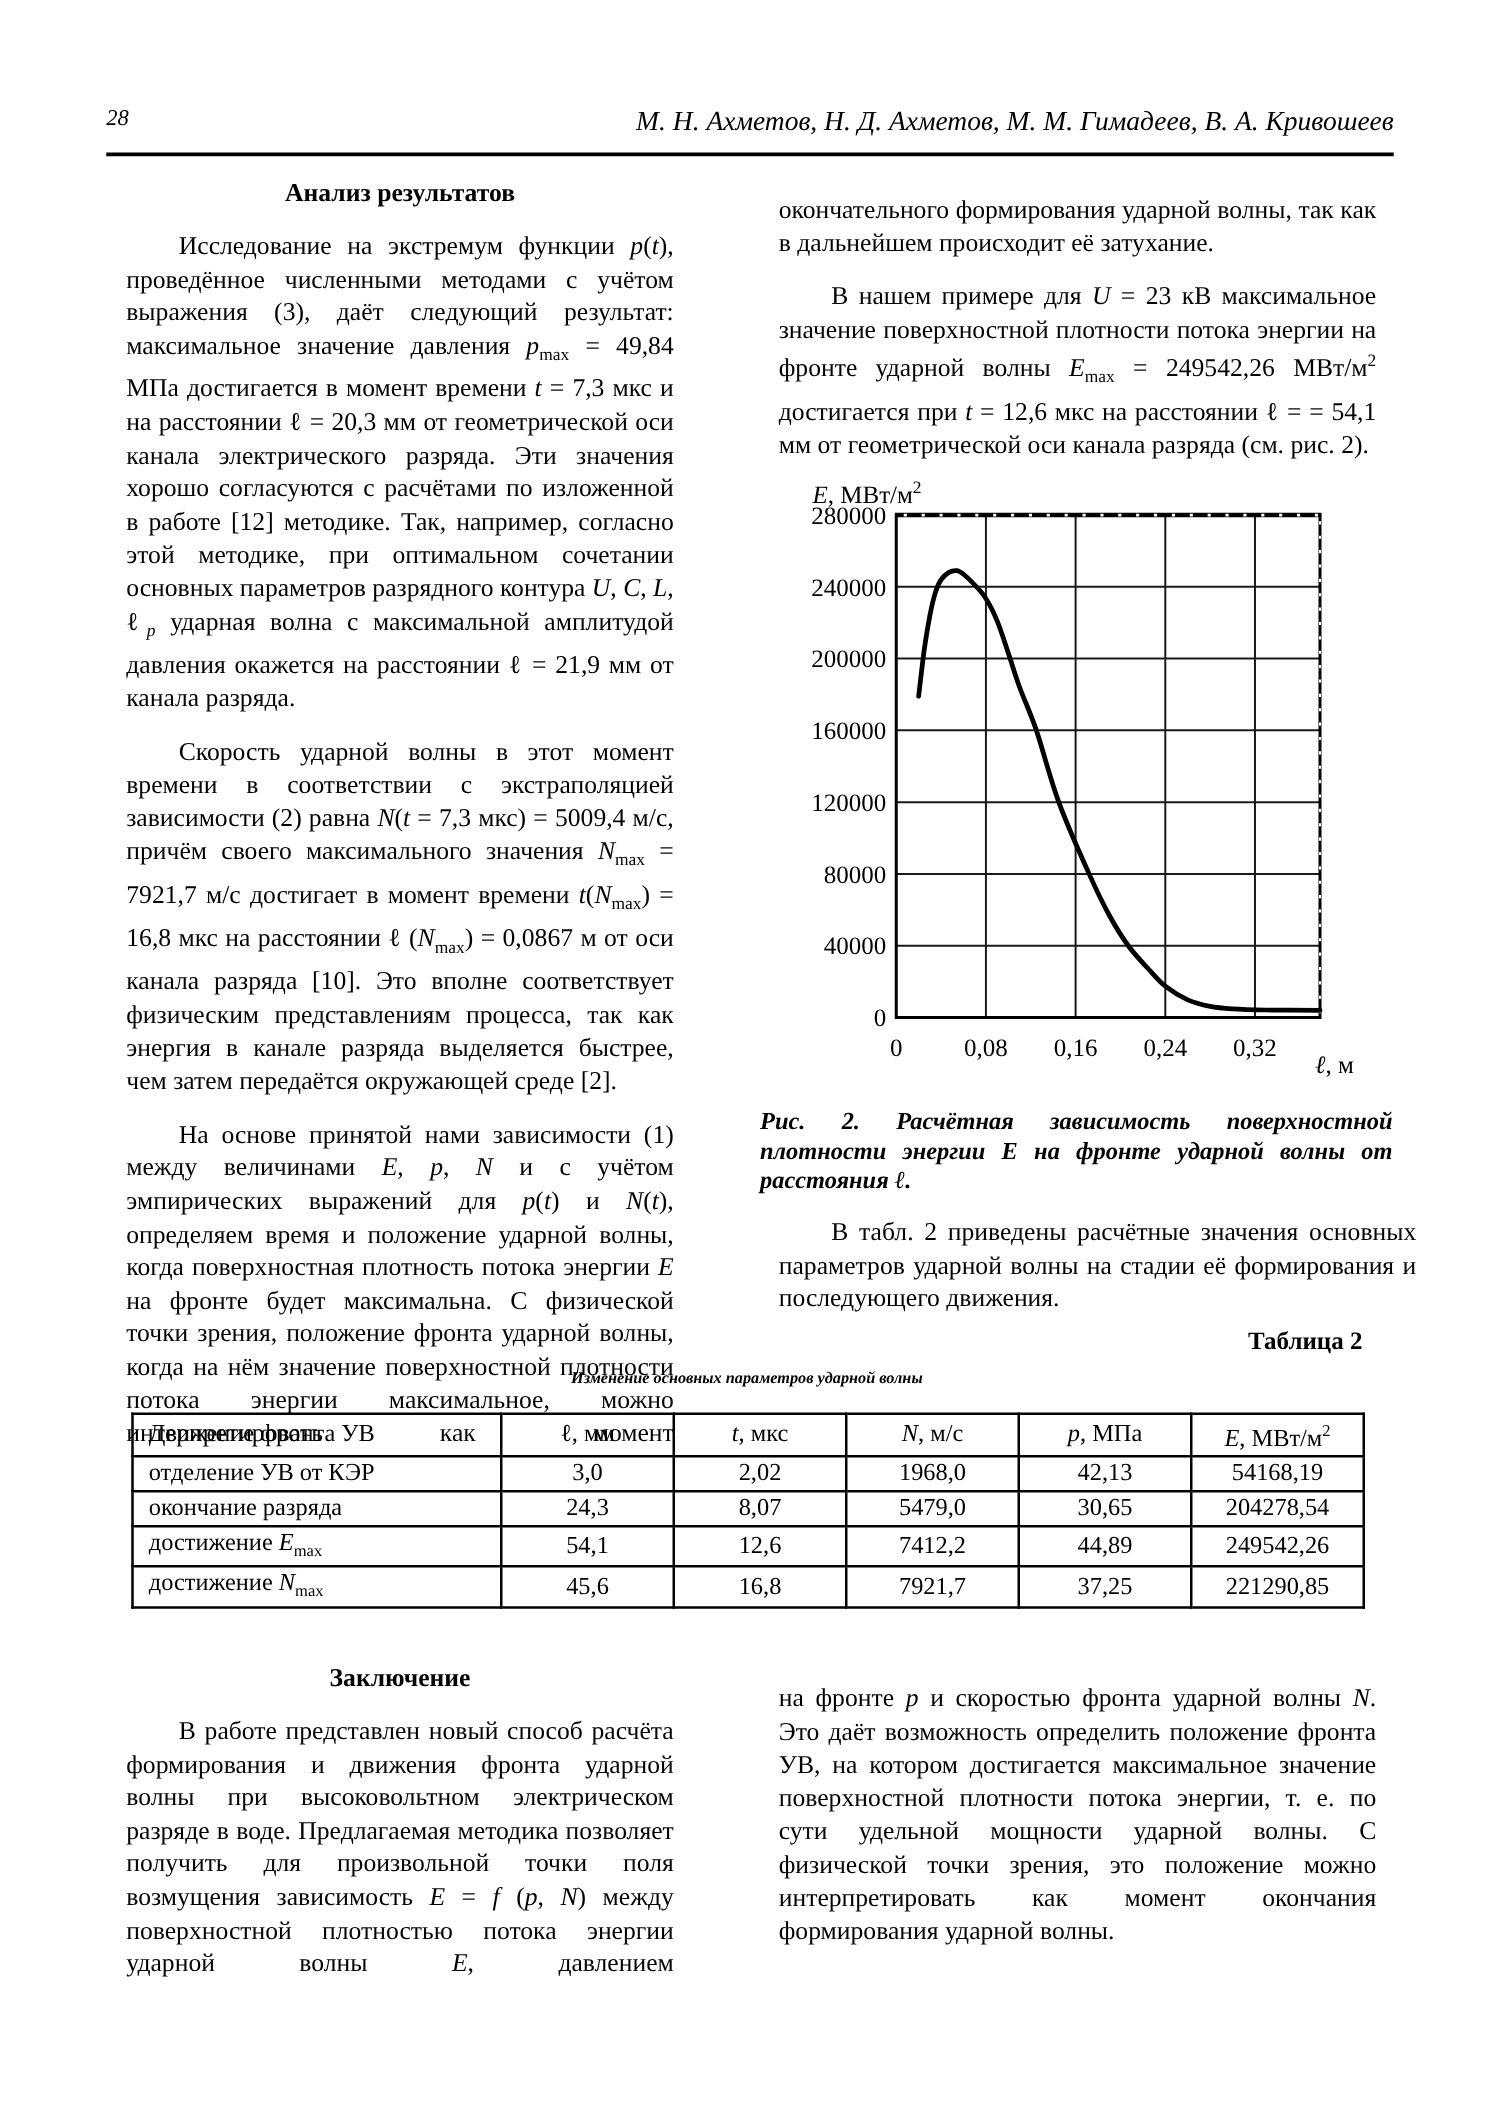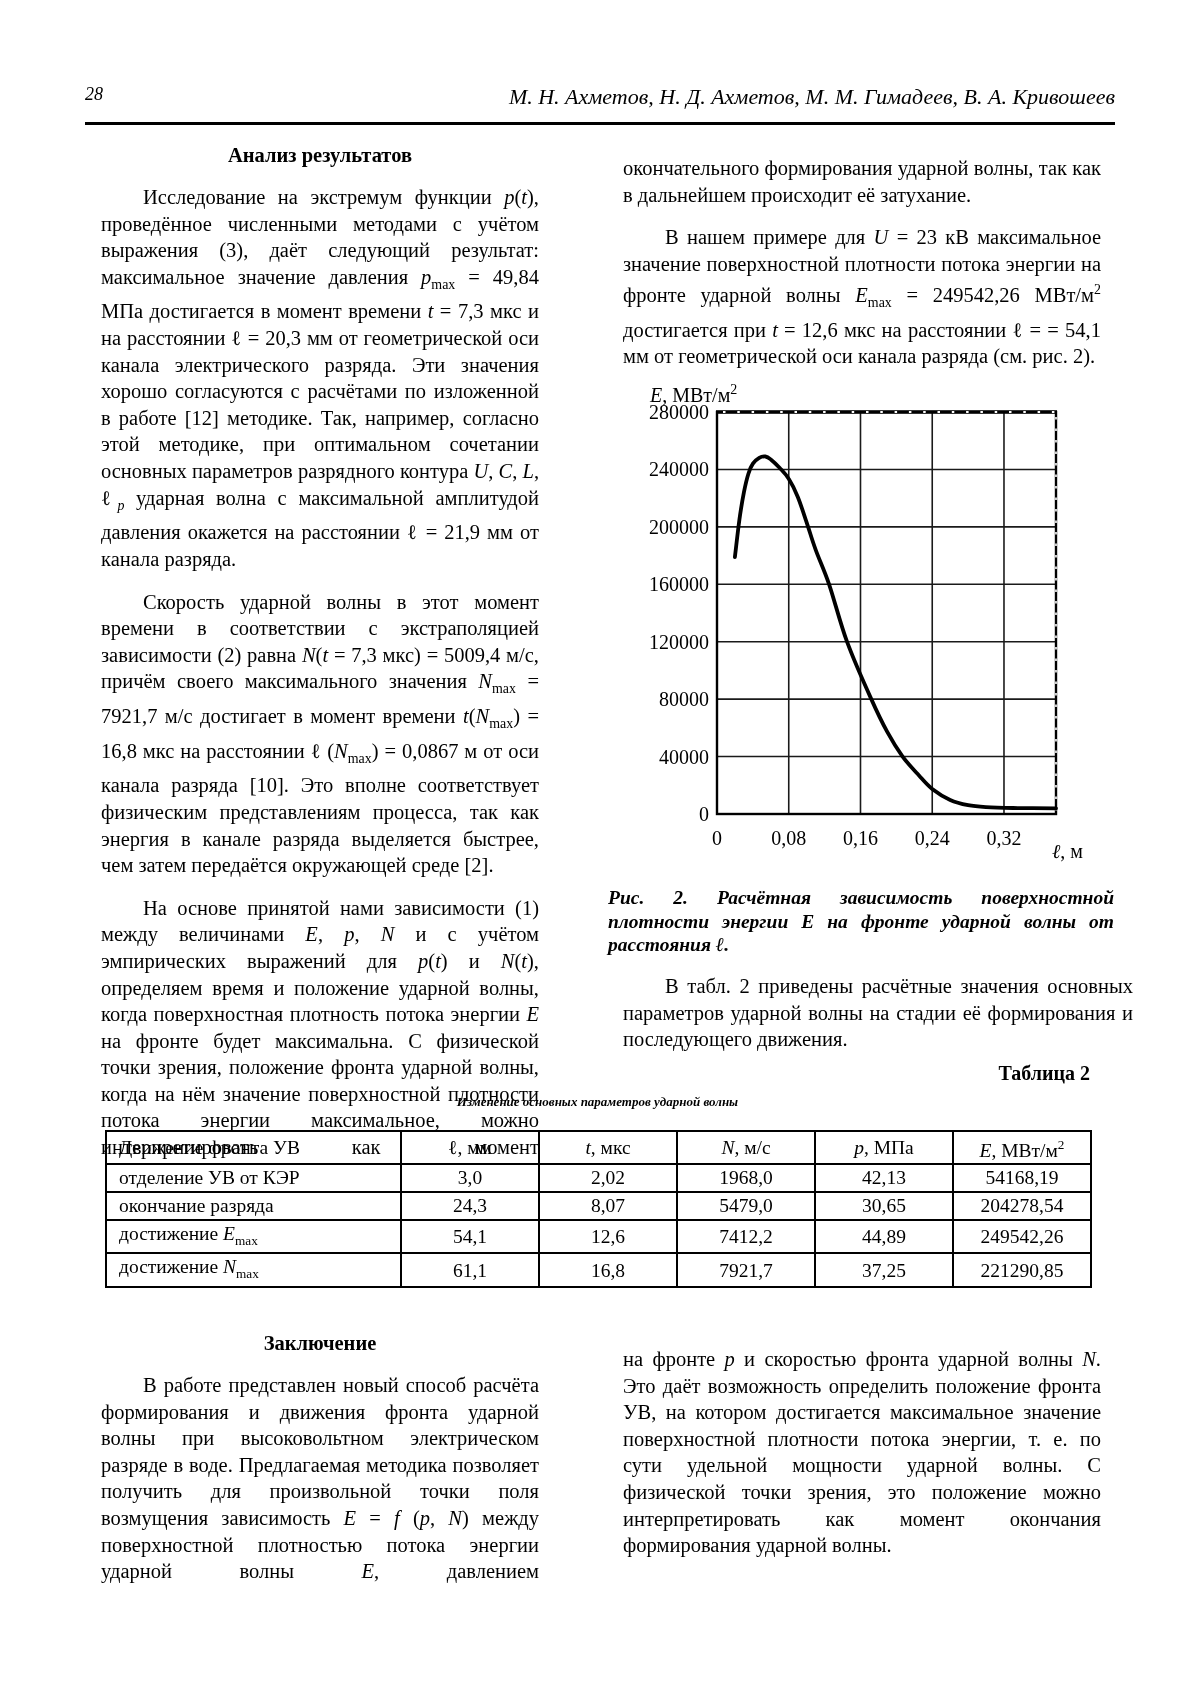--- a/index.html
+++ b/index.html
@@ -145,21 +145,21 @@
     <tr>
       <td class="name">достижение <i>E</i><sub>max</sub></td>
       <td>54,1</td>
       <td>12,6</td>
       <td>7412,2</td>
       <td>44,89</td>
       <td>249542,26</td>
     </tr>
     <tr>
       <td class="name">достижение <i>N</i><sub>max</sub></td>
-      <td>61,1</td>
+      <td>45,6</td>
       <td>16,8</td>
       <td>7921,7</td>
       <td>37,25</td>
       <td>221290,85</td>
     </tr>
   </tbody>
 </table>
 
 <section class="abs col col-left-bot">
   <h2>Заключение</h2>

